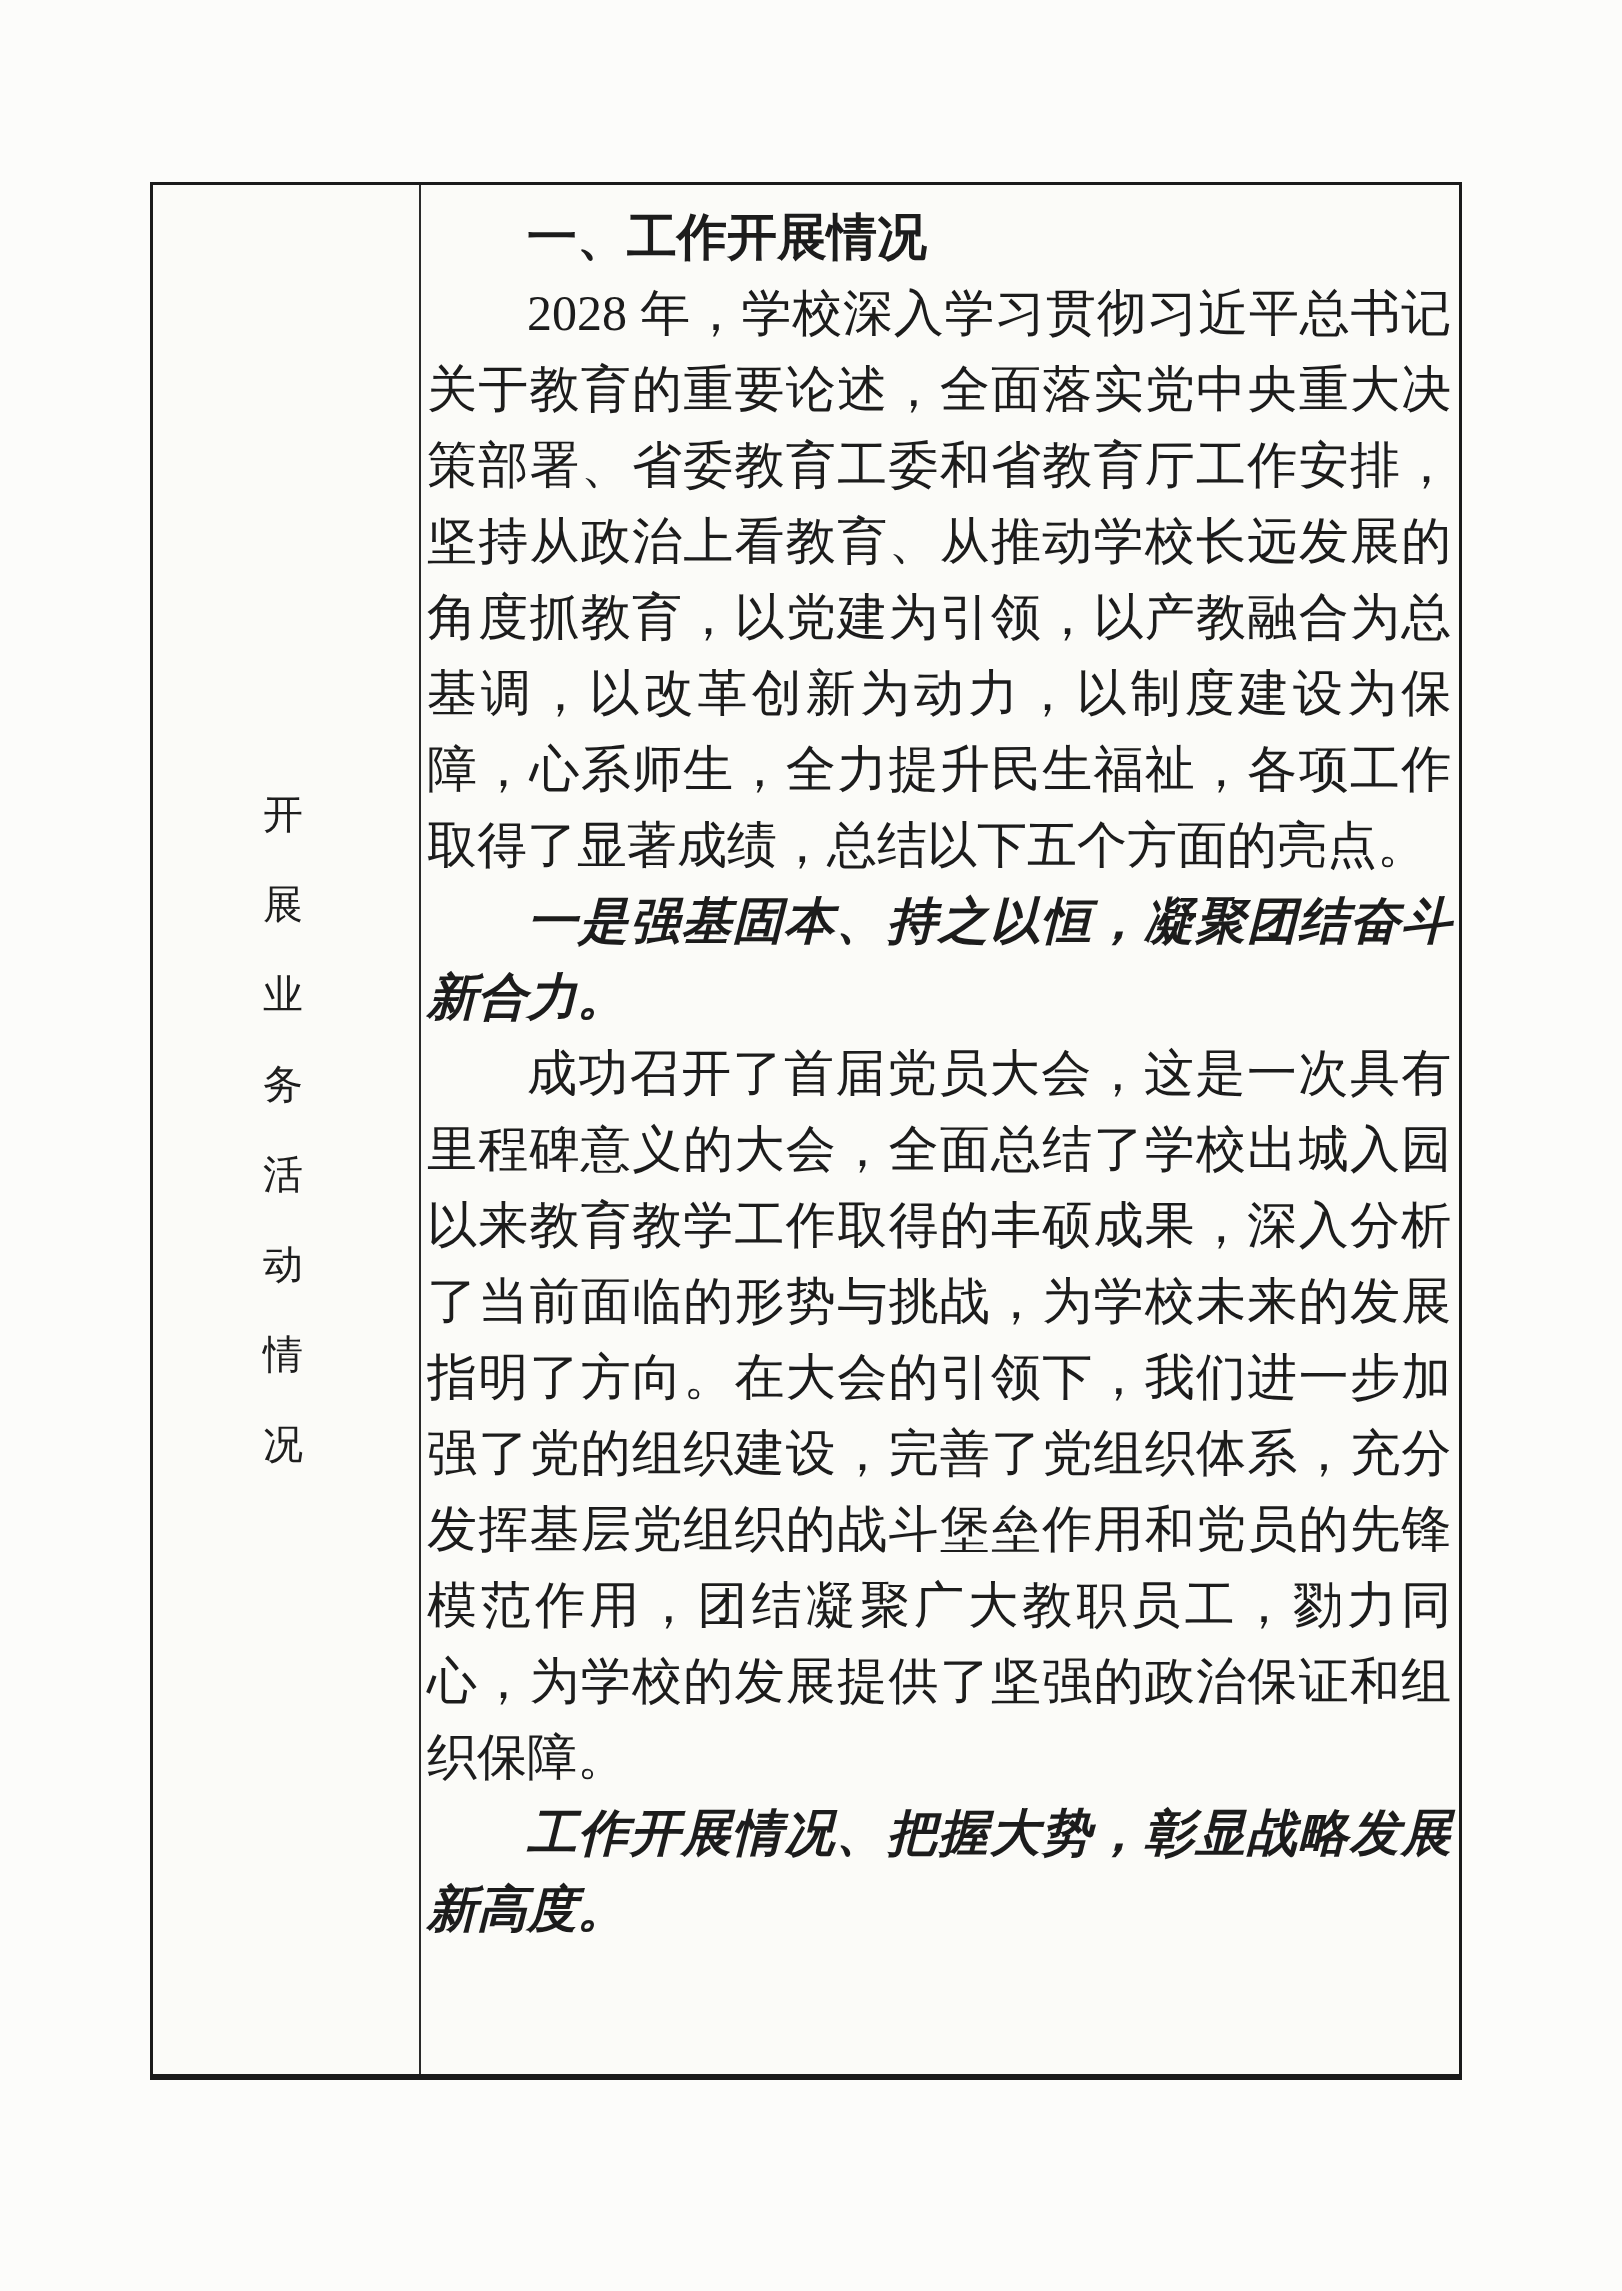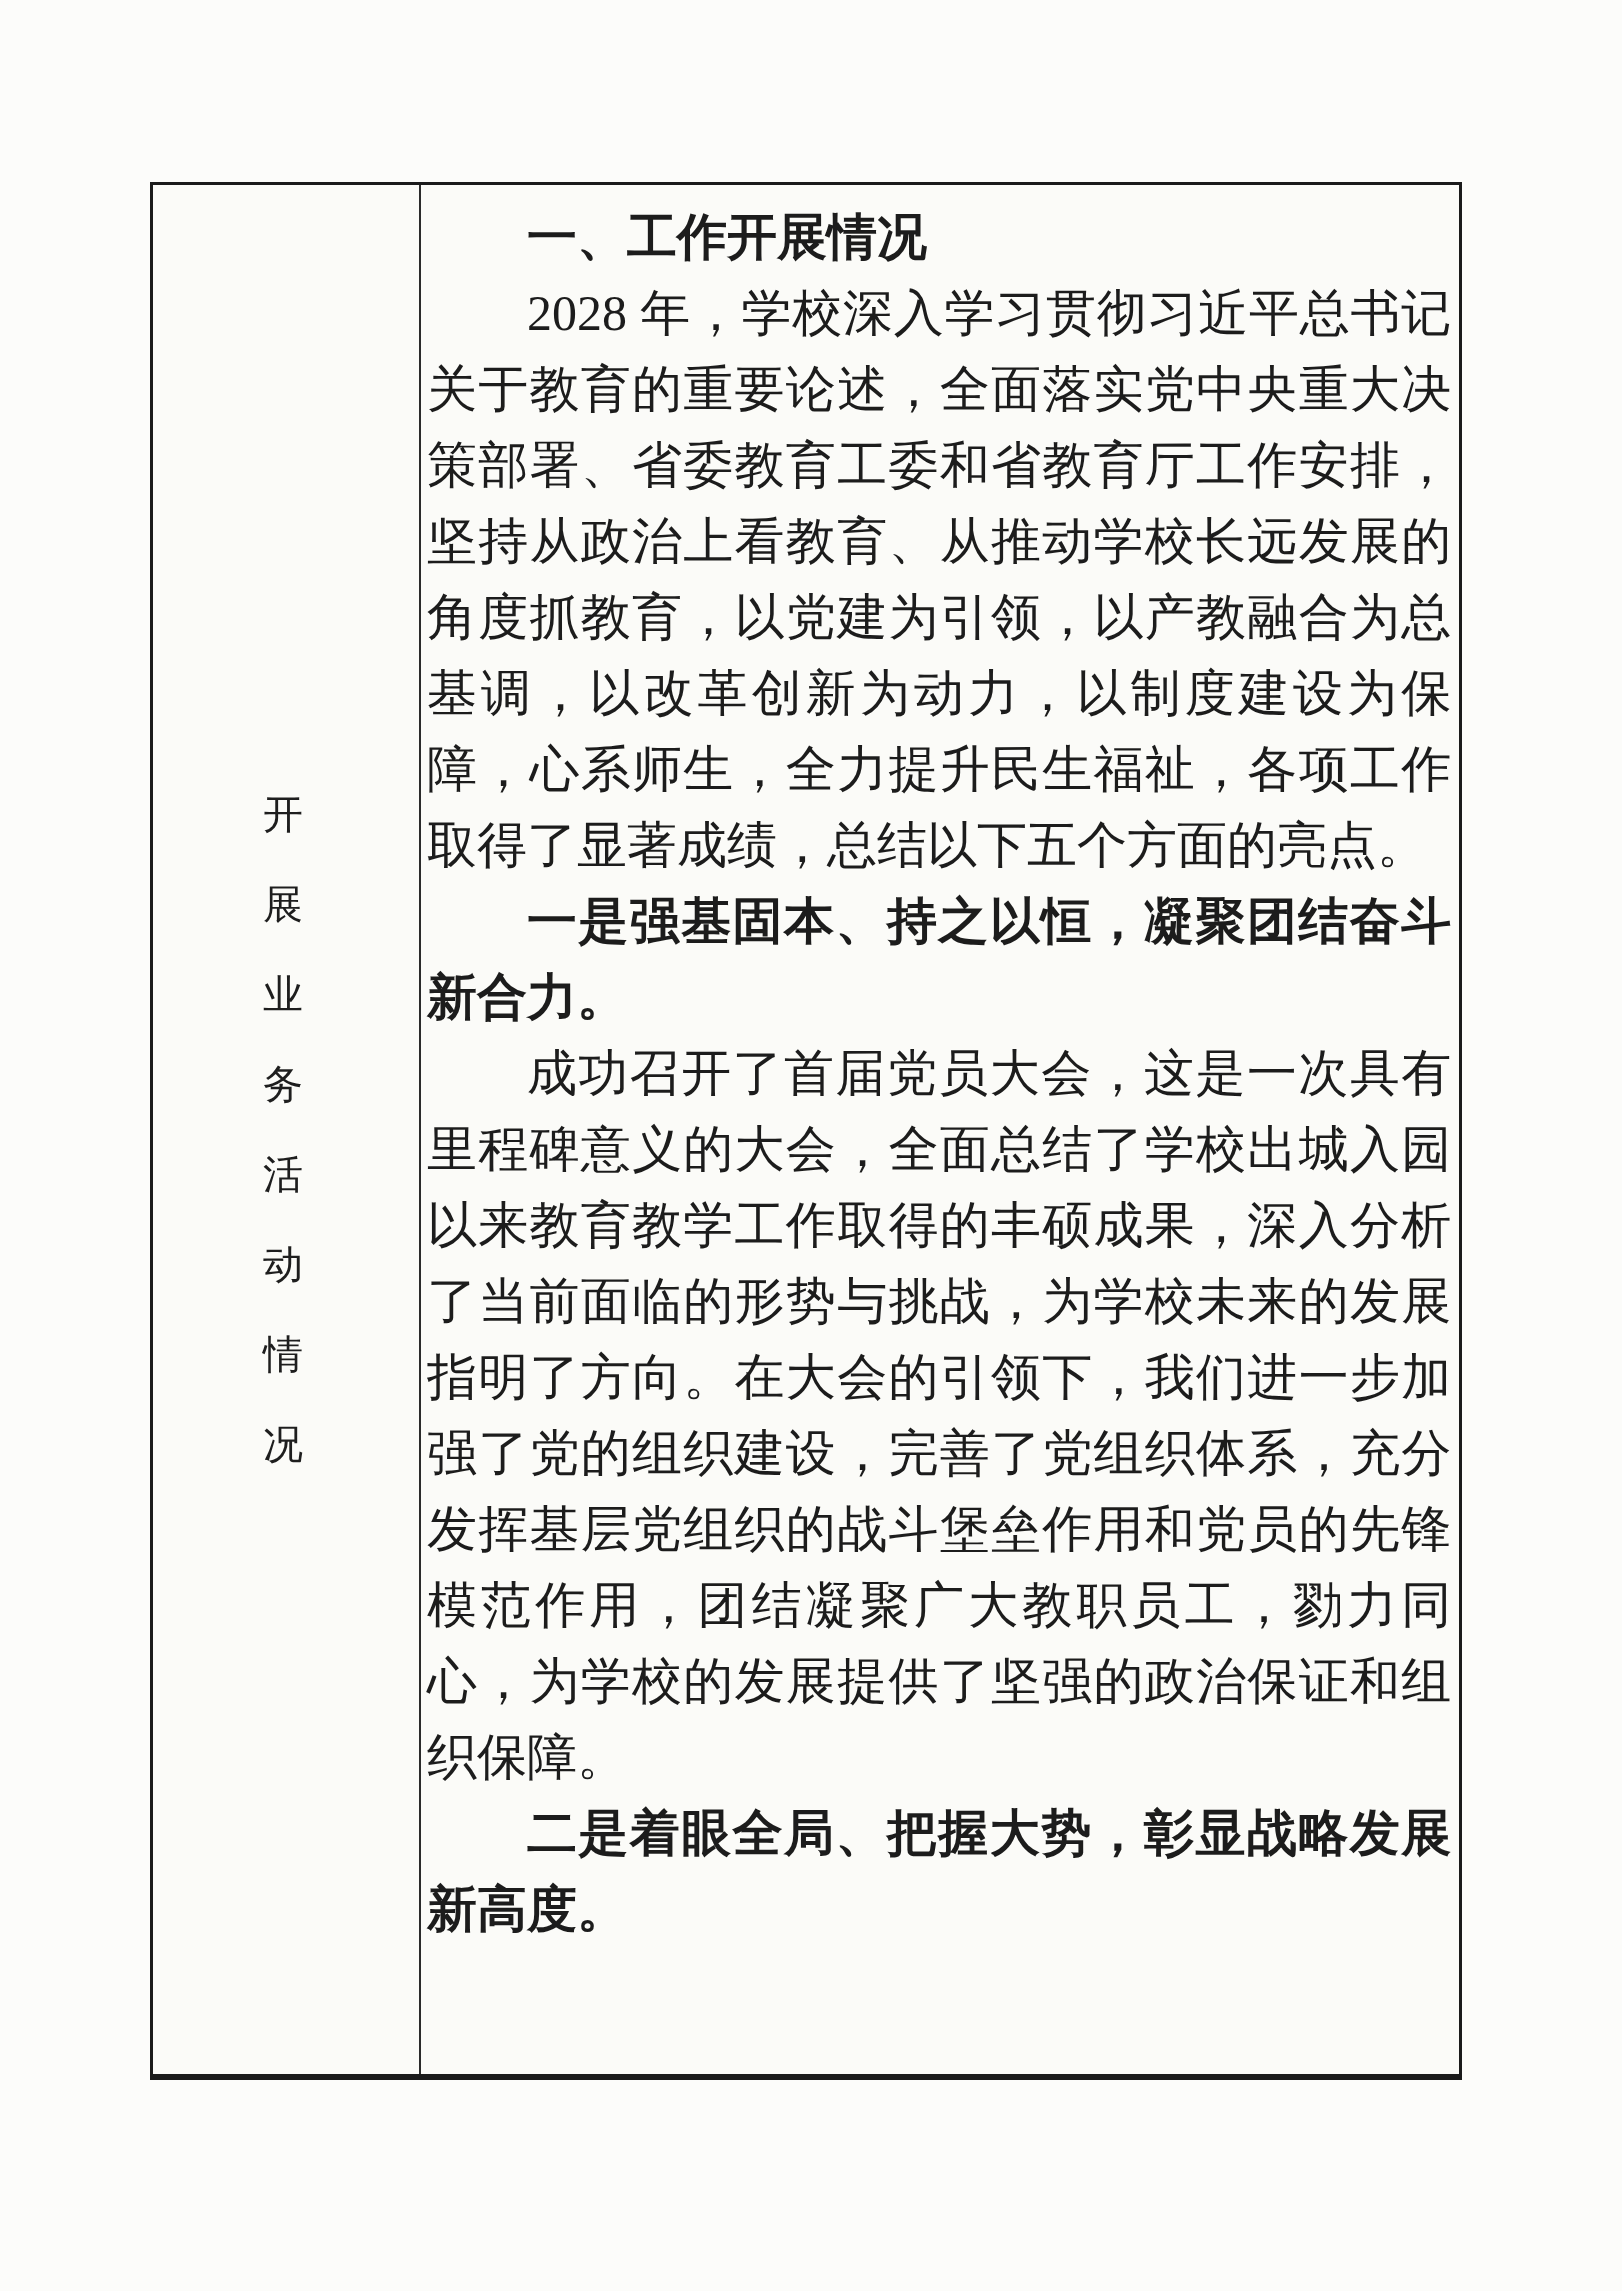--- a/index.html
+++ b/index.html
@@ -63,20 +63,21 @@
     font-family: "Liberation Serif", serif;
   }
   .section-heading {
     font-family: "Liberation Sans", sans-serif;
     font-weight: bold;
     text-align: left !important;
   }
   .subhead {
     font-weight: bold;
     text-align: right;
+    font-style: italic;
   }
 </style>
 </head>
 <body>
 
 <div class="page">
   <div class="form-table">
 
     <div class="header-cell">
       <div class="vertical-label">
@@ -89,19 +90,19 @@
         <span>情</span>
         <span>况</span>
       </div>
     </div>
 
     <div class="content-cell">
       <p class="section-heading">一、工作开展情况</p>
       <p class="body">2028 年，学校深入学习贯彻习近平总书记关于教育的重要论述，全面落实党中央重大决策部署、省委教育工委和省教育厅工作安排，坚持从政治上看教育、从推动学校长远发展的角度抓教育，以党建为引领，以产教融合为总基调，以改革创新为动力，以制度建设为保障，心系师生，全力提升民生福祉，各项工作取得了显著成绩，总结以下五个方面的亮点。</p>
       <p class="subhead">一是强基固本、持之以恒，凝聚团结奋斗新合力。</p>
       <p class="body">成功召开了首届党员大会，这是一次具有里程碑意义的大会，全面总结了学校出城入园以来教育教学工作取得的丰硕成果，深入分析了当前面临的形势与挑战，为学校未来的发展指明了方向。在大会的引领下，我们进一步加强了党的组织建设，完善了党组织体系，充分发挥基层党组织的战斗堡垒作用和党员的先锋模范作用，团结凝聚广大教职员工，勠力同心，为学校的发展提供了坚强的政治保证和组织保障。</p>
-      <p class="subhead">二是着眼全局、把握大势，彰显战略发展新高度。</p>
+      <p class="subhead">工作开展情况、把握大势，彰显战略发展新高度。</p>
 
     </div>
 
   </div>
 </div>
 
 
 </body></html>

